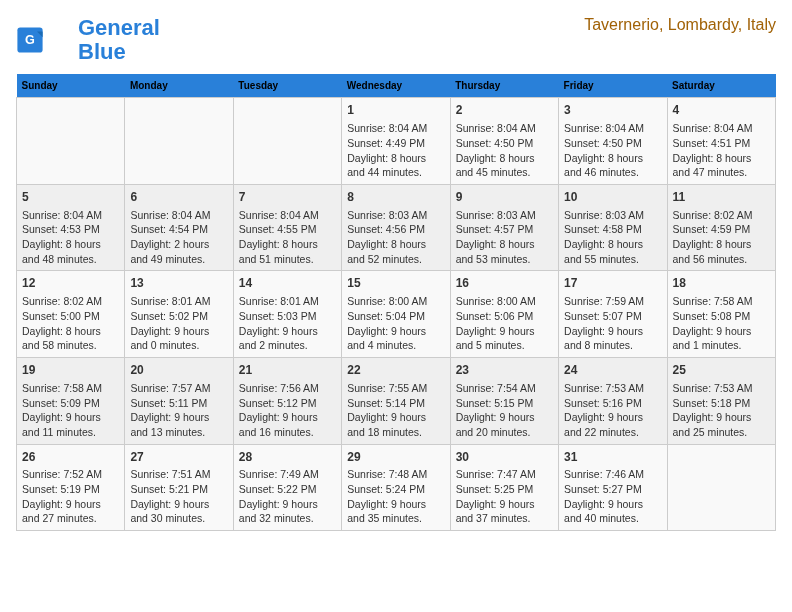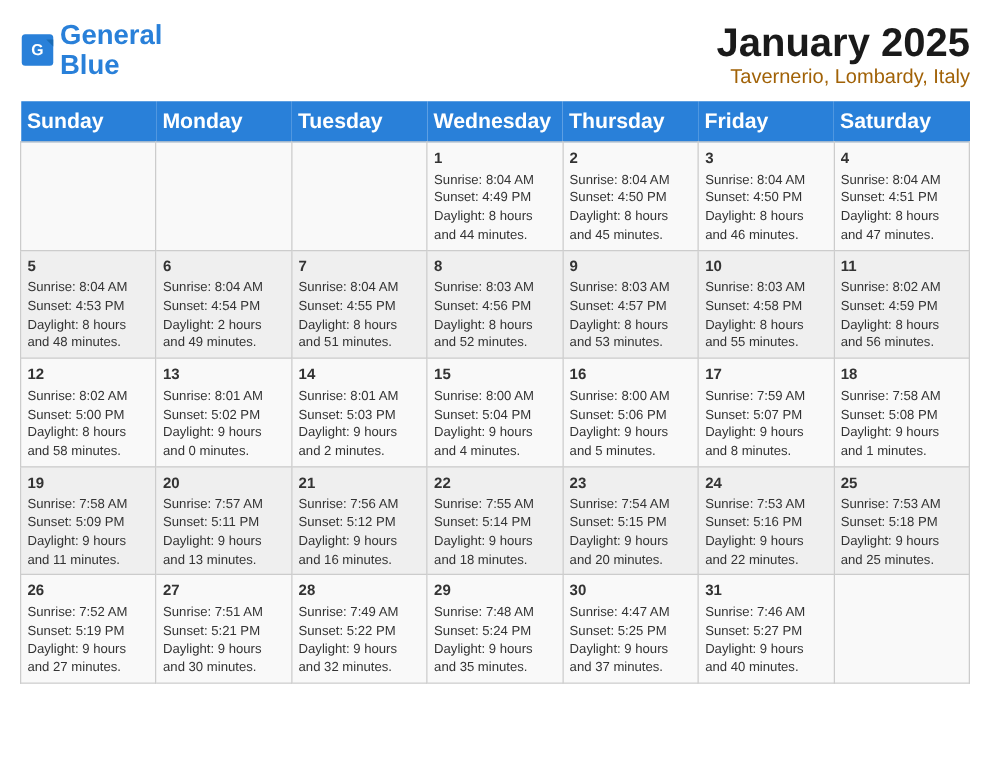--- a/index.html
+++ b/index.html
@@ -21,20 +21,21 @@
       align-items: center;
     }
     .logo-text {
       font-size: 22px;
       font-weight: bold;
       color: #1a1a1a;
       line-height: 1.1;
     }
     .logo-text span {
       color: #2980d9;
+      margin-left: 30px;
     }
     .logo-icon {
       width: 28px;
       height: 28px;
       margin-right: 4px;
     }
     .title-area {
       text-align: right;
     }
     .month-title {
@@ -46,24 +47,24 @@
       font-size: 16px;
       color: #a16207;
     }
     table {
       width: 100%;
       border-collapse: collapse;
       font-size: 11px;
     }
     thead tr th {
       background-color: #2980d9;
-      color: #ffffff;
+      color: #000000;
       text-align: left;
       padding: 6px 5px;
-      font-size: 17px;
+      font-size: 10px;
       font-weight: bold;
     }
     tbody tr td {
       border: 1px solid #ccc;
       vertical-align: top;
       padding: 4px 5px;
       width: calc(100% / 7);
       height: 80px;
       color: #333;
       font-size: 10.5px;
@@ -96,21 +97,20 @@
       <polygon points="30,8 38,8 38,16" fill="#1a6bb5"></polygon>
     </svg>
     <div>
       <div class="logo-text">
         <span>General</span><br>
         <span style="color:#2980d9">Blue</span>
       </div>
     </div>
   </div>
   <div class="title-area">
-    <div class="month-title">January 2025</div>
     <div class="location-title">Tavernerio, Lombardy, Italy</div>
   </div>
 </div>
 
 <table>
   <thead>
     <tr>
     <th>Sunday</th>
         <th>Monday</th>
         <th>Tuesday</th>
@@ -302,21 +302,21 @@
           <div>Daylight: 9 hours and 32 minutes.</div>
         </td>
         <td>
           <span class="day-num">29</span>
           <div>Sunrise: 7:48 AM</div>
           <div>Sunset: 5:24 PM</div>
           <div>Daylight: 9 hours and 35 minutes.</div>
         </td>
         <td>
           <span class="day-num">30</span>
-          <div>Sunrise: 4:47 AM</div>
+          <div>Sunrise: 7:47 AM</div>
           <div>Sunset: 5:25 PM</div>
           <div>Daylight: 9 hours and 37 minutes.</div>
         </td>
         <td>
           <span class="day-num">31</span>
           <div>Sunrise: 7:46 AM</div>
           <div>Sunset: 5:27 PM</div>
           <div>Daylight: 9 hours and 40 minutes.</div>
         </td>
         <td class="empty-cell"></td>

